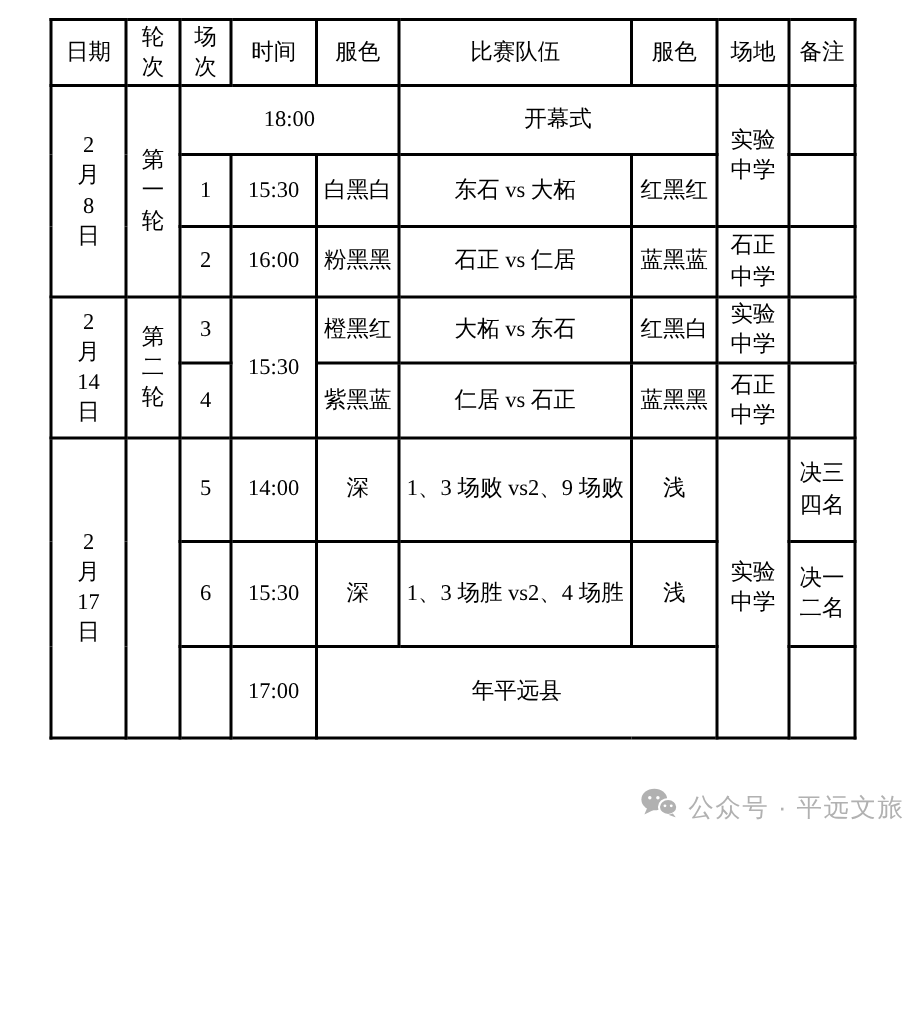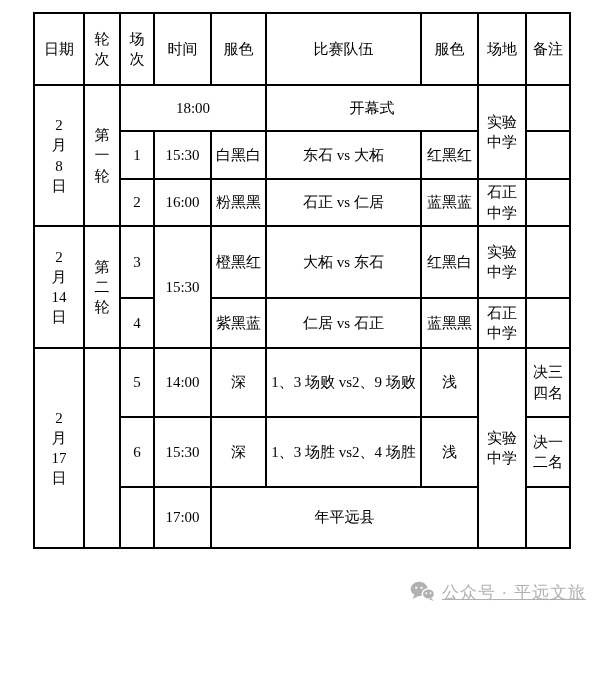--- a/index.html
+++ b/index.html
@@ -31,40 +31,39 @@
     text-align: center;
     vertical-align: middle;
     font-size: 15px;
     font-weight: normal;
     line-height: 1.35;
   }
   
   .ml { white-space: pre-line; }
   .date-cell { line-height: 1.55; font-size: 15px; }
   .round-cell { line-height: 1.55; }
-  tr.h60 { height: 72px; }
+  tr.h60 { height: 44px; }
   tr.h46 { height: 46px; }
   tr.h48 { height: 48px; }
   tr.h47 { height: 47px; }
   tr.h50 { height: 50px; }
   tr.h69 { height: 69px; }
   tr.h70 { height: 70px; }
   tr.h61 { height: 61px; margin-left: 47px; }
   .footer {
     margin-top: 32px;
     display: flex;
     justify-content: flex-end;
-    align-items: flex-start;
-    padding-right: 24px;
+    align-items: flex-end;
+    padding-right: 7px;
     gap: 7px;
     font-family: "Liberation Sans", sans-serif;
     font-size: 17px;
     color: #b1b1b1;
     letter-spacing: 1px;
-    text-decoration: underline;
   }
   .wx-icon { display: inline-block; }
 </style>
 </head>
 <body>
 
 <div>
 
 
   <table class="sched">

